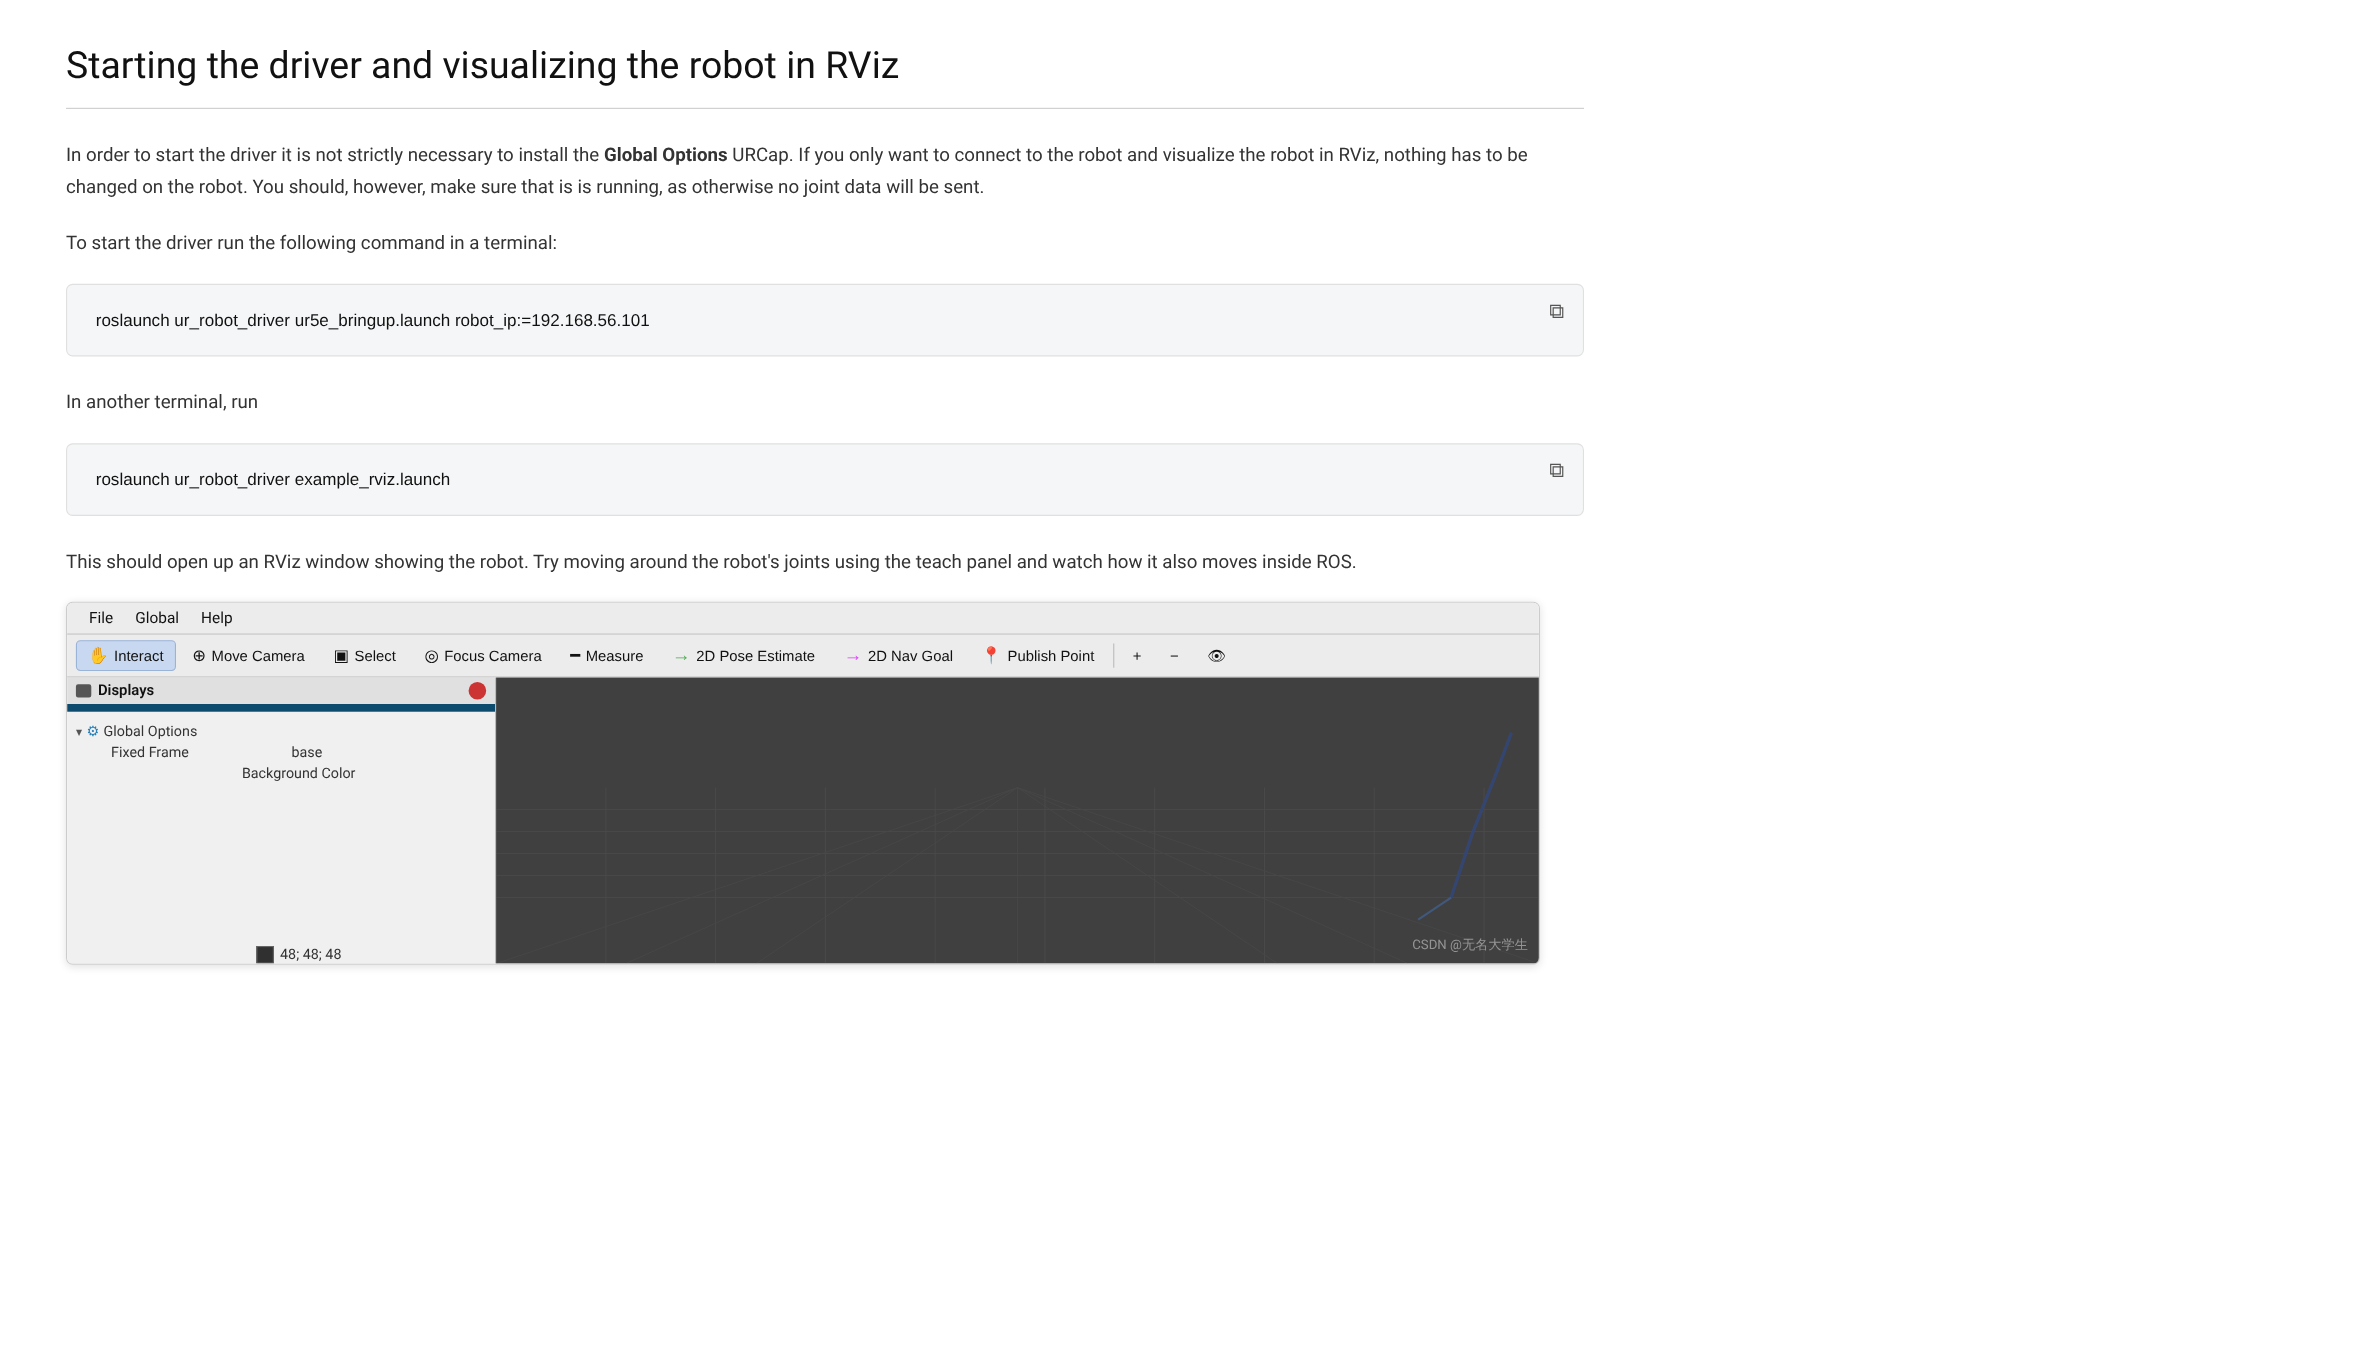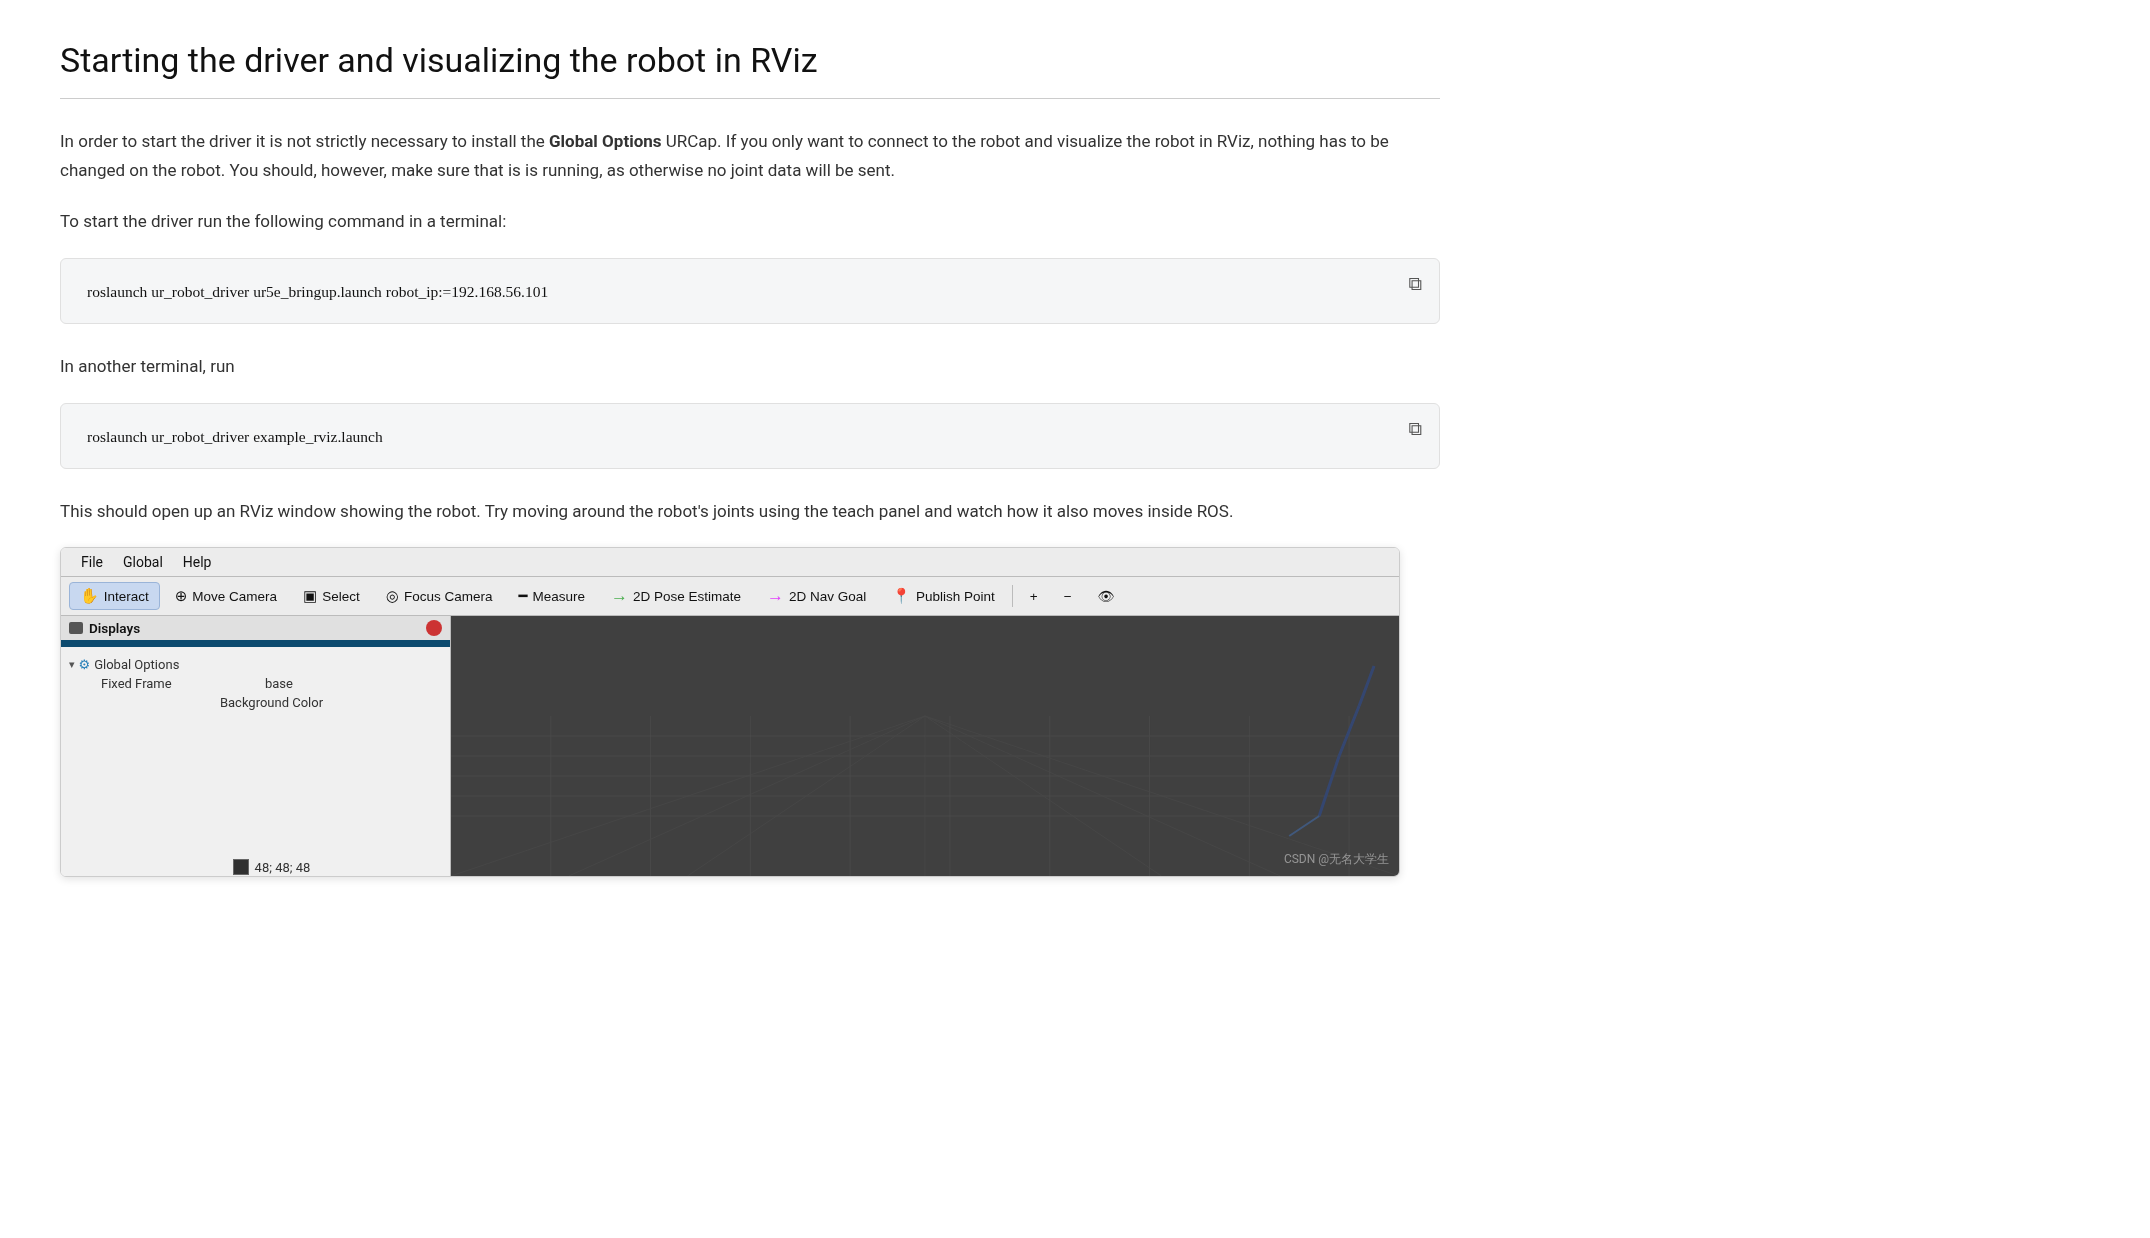--- a/index.html
+++ b/index.html
@@ -32,21 +32,21 @@
     }
     .code-wrapper {
       position: relative;
       background: #f5f6f7;
       border: 1px solid #e0e0e0;
       border-radius: 6px;
       padding: 22px 56px 22px 26px;
       margin-bottom: 28px;
     }
     .code-wrapper code {
-      font-family: Liberation Serif, serif;
+      font-family: Liberation Sans, sans-serif;
       font-size: 15.5px;
       color: #111;
       white-space: pre;
     }
     .copy-btn {
       position: absolute;
       top: 12px;
       right: 12px;
       background: none;
       border: none;

